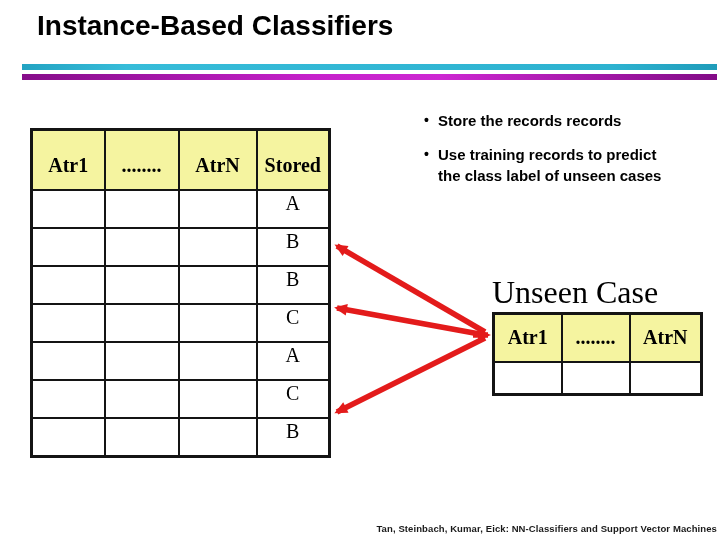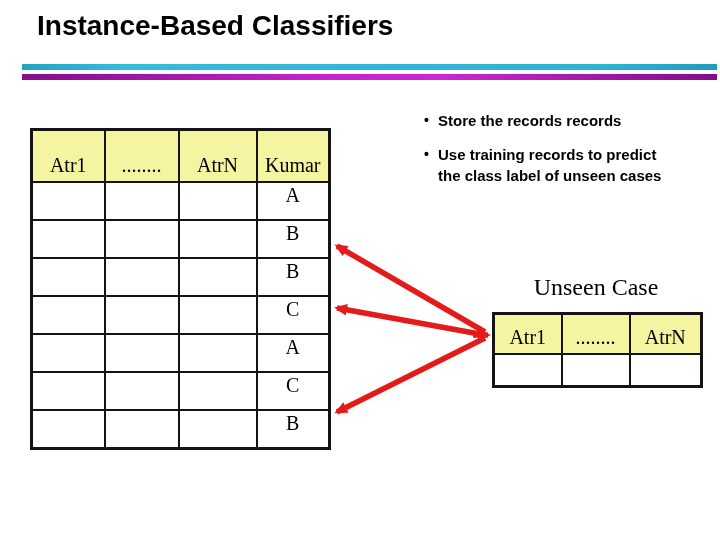--- a/index.html
+++ b/index.html
@@ -14,33 +14,33 @@
   }
   .bar { position:absolute; left:22px; width:695px; height:6px; }
   .bar-teal   { top:64px; background:linear-gradient(to right,#23a3c2,#36bcd9 15%,#2db2d0 85%,#1f9cba); }
   .bar-purple { top:74px; background:linear-gradient(to right,#860d8a,#c621cb 42%,#cd27d2 60%,#830c87); }
 
   .stored-title {
     position:absolute; left:30px; top:94px; width:298px; text-align:center;
     font-family:"Liberation Serif", serif; font-size:25px; color:#000;
   }
   .unseen-title {
-    position:absolute; left:492px; top:274px; width:208px; text-align:center;
-    font-family:"Liberation Serif", serif; font-size:24px; color:#000;
+    position:absolute; left:492px; top:274px; width:208px; 
+    font-family:"Liberation Serif", serif; font-size:32px; color:#000;
   }
 
   table.tbl {
     position:absolute; border-collapse:collapse; table-layout:fixed;
     background:#fff; border:3px solid #141414;
   }
   table.tbl td {
     border:2px solid #141414; text-align:center; padding:0;
     font-family:"Liberation Serif", serif; font-size:20px; color:#000;
   }
-  table.tbl tr.hdr td { background:#F5F4A0; vertical-align:bottom; padding-bottom:4px; }
+  table.tbl tr.hdr td { background:#F5F4A0; vertical-align:bottom; padding-bottom:12px;font-weight:bold; }
 
   table.stored { left:30px; top:128px; width:298px; }
   table.stored tr.hdr td { height:46px; }
   table.stored tr.row td { height:35px; }
   table.stored td.cls { vertical-align:top; padding-top:1px; }
 
   table.unseen { left:492px; top:312px; width:208px; }
   table.unseen tr.hdr td { height:34px; }
   table.unseen tr.row td { height:30px; }
 
@@ -75,21 +75,21 @@
         <col style="width:73px">
         <col style="width:74px">
         <col style="width:78px">
         <col style="width:73px">
       </colgroup>
     <tbody>
       <tr class="hdr">
         <td>Atr1</td>
         <td>........</td>
         <td>AtrN</td>
-        <td>Kumar</td>
+        <td>Stored</td>
       </tr>
       <tr class="row">
         <td></td>
           <td></td>
           <td></td>
         <td class="cls">A</td>
       </tr>
       <tr class="row">
         <td></td>
           <td></td>
@@ -167,14 +167,15 @@
       <marker id="arrowhead" viewBox="0 0 12 12" refX="9" refY="6" markerWidth="16" markerHeight="14" markerUnits="userSpaceOnUse" orient="auto">
         <path d="M0.5,1 L11.5,6 L0.5,11 Z" fill="#E31B1B"></path>
       </marker>
     </defs>
     <line x1="485" y1="332" x2="337" y2="246" stroke="#E31B1B" stroke-width="5.5" marker-end="url(#arrowhead)"></line>
     <line x1="485" y1="335" x2="337" y2="308" stroke="#E31B1B" stroke-width="5.5" marker-end="url(#arrowhead)"></line>
     <line x1="485" y1="338" x2="337" y2="412" stroke="#E31B1B" stroke-width="5.5" marker-end="url(#arrowhead)"></line>
     <line x1="473" y1="335" x2="488" y2="335" stroke="#E31B1B" stroke-width="5.5" marker-end="url(#arrowhead)"></line>
   </svg>
 
+  <div class="footer">Tan, Steinbach, Kumar, Eick: NN-Classifiers and Support Vector Machines</div>
 
 </div>
 
 </body></html>

